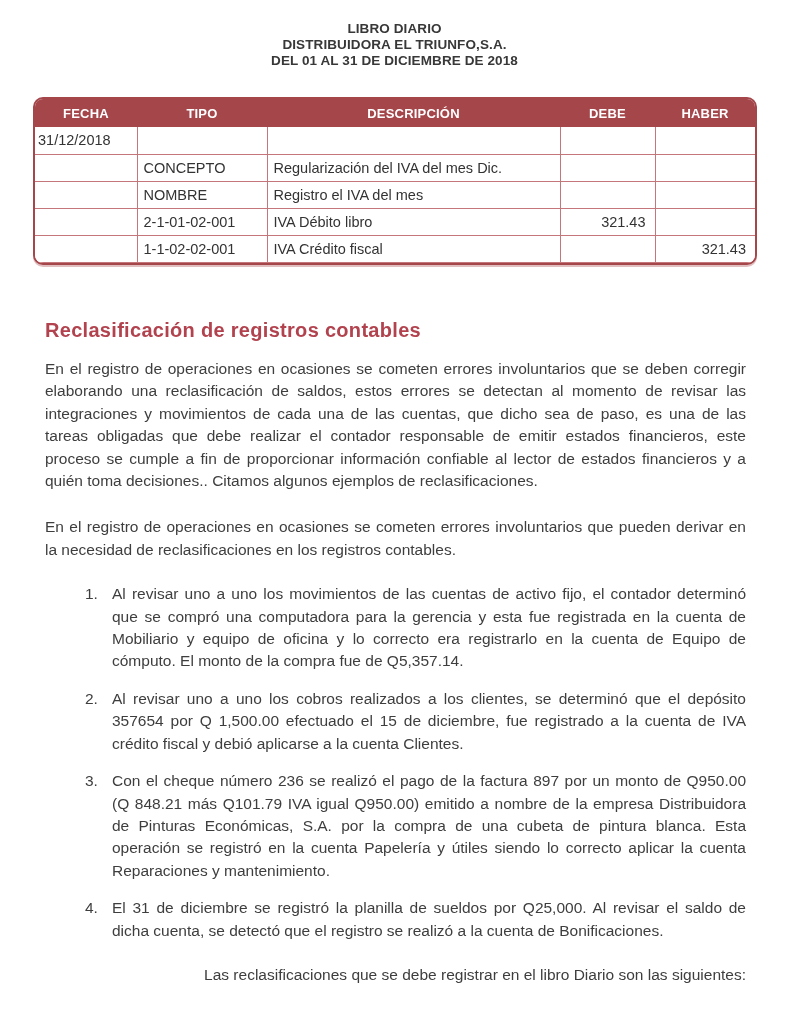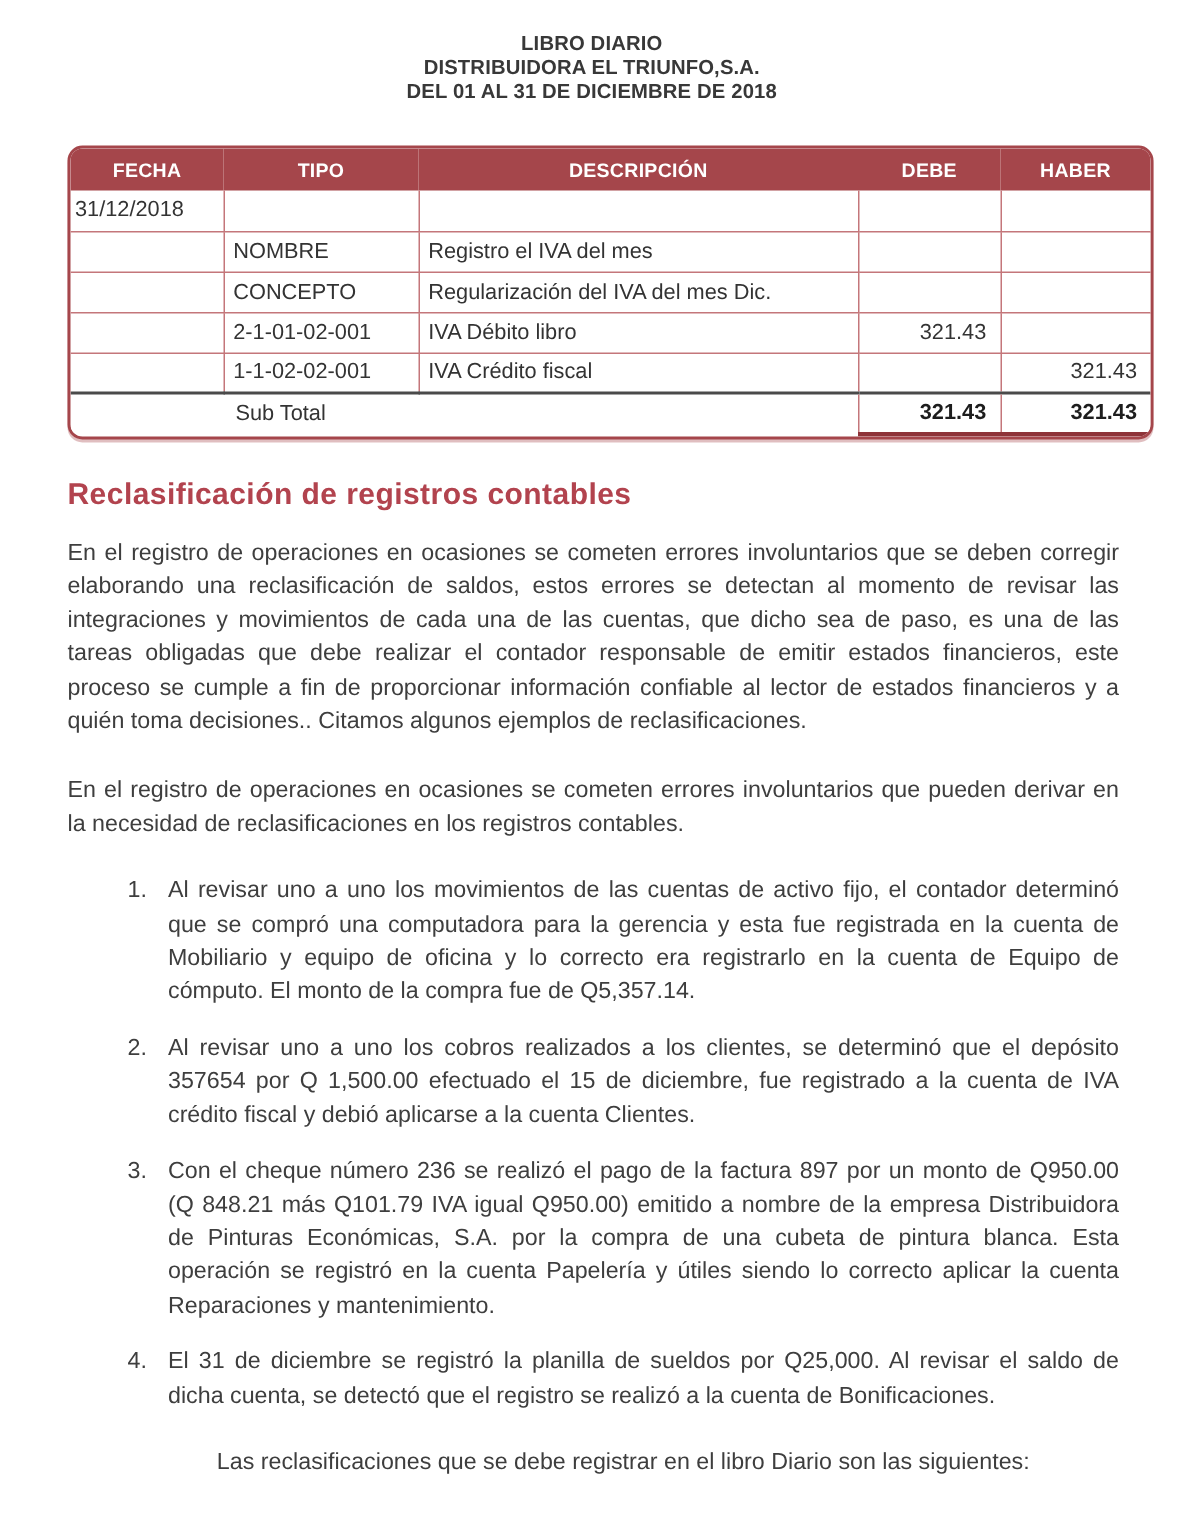--- a/index.html
+++ b/index.html
@@ -21,21 +21,21 @@
   }
   
   .doc-header{
     position:absolute;top:21px;left:0;width:789px;
     text-align:center;font-weight:bold;
     font-size:13.5px;line-height:16px;color:#383838;
     letter-spacing:.1px;
   }
   
   .table-wrap{
-    position:absolute;top:97px;left:45px;width:724px;
+    position:absolute;top:97px;left:33px;width:724px;
     border:2px solid var(--maroon);
     border-radius:10px;
     overflow:hidden;
     box-shadow:0 2px 0 rgba(165,70,75,.35);
     background:#fff;
   }
   table{width:100%;border-collapse:collapse;table-layout:fixed;}
   col.c-fecha{width:102px;} col.c-tipo{width:130px;} col.c-desc{width:293px;}
   col.c-debe{width:95px;}  col.c-haber{width:100px;}
   th{
@@ -73,21 +73,21 @@
     font-size:15.5px;line-height:22.4px;text-align:justify;
     color:var(--text);
   }
   .article p.p2{margin-top:24px;}
   ol.reclass-list{margin-top:22px;margin-left:40px;list-style:none;}
   ol.reclass-list li{
     position:relative;padding-left:27px;margin-bottom:15px;
     text-align:justify;
   }
   ol.reclass-list .li-num{position:absolute;left:0;top:0;}
-  .closing{margin-top:22px;margin-left:40px;text-align:center;}
+  .closing{margin-top:22px;margin-left:40px;text-align:right;}
 </style>
 </head>
 <body>
 
 <div class="doc-header">
   <div>LIBRO DIARIO</div>
   <div>DISTRIBUIDORA EL TRIUNFO,S.A.</div>
   <div>DEL 01 AL 31 DE DICIEMBRE DE 2018</div>
 </div>
 
@@ -112,49 +112,44 @@
     <tbody>
       <tr>
         <td>31/12/2018</td>
         <td></td>
         <td></td>
         <td class="num"></td>
         <td class="num"></td>
       </tr>
       <tr>
         <td></td>
-        <td>NOMBRE</td>
-        <td>Registro el IVA del mes</td>
+        <td>CONCEPTO</td>
+        <td>Regularización del IVA del mes Dic.</td>
         <td class="num"></td>
         <td class="num"></td>
       </tr>
       <tr>
         <td></td>
-        <td>CONCEPTO</td>
-        <td>Regularización del IVA del mes Dic.</td>
+        <td>NOMBRE</td>
+        <td>Registro el IVA del mes</td>
         <td class="num"></td>
         <td class="num"></td>
       </tr>
       <tr>
         <td></td>
         <td>2-1-01-02-001</td>
         <td>IVA Débito libro</td>
         <td class="num">321.43</td>
         <td class="num"></td>
       </tr>
       <tr>
         <td></td>
         <td>1-1-02-02-001</td>
         <td>IVA Crédito fiscal</td>
         <td class="num"></td>
-        <td class="num">321.43</td>
-      </tr>
-      <tr class="subtotal">
-        <td class="label" colspan="3">Sub Total</td>
-        <td class="num">321.43</td>
         <td class="num">321.43</td>
       </tr>
     </tbody>
   </table>
 </div>
 
 <div class="section-heading">Reclasificación de registros contables</div>
 
 <div class="article">
   <p class="p1">En el registro de operaciones en ocasiones se cometen errores involuntarios que se deben corregir elaborando una reclasificación de saldos, estos errores se detectan al momento de revisar las integraciones y movimientos de cada una de las cuentas, que dicho sea de paso, es una de las tareas obligadas que debe realizar el contador responsable de emitir estados financieros, este proceso se cumple a fin de proporcionar información confiable al lector de estados financieros y a quién toma decisiones.. Citamos algunos ejemplos de reclasificaciones.</p>

